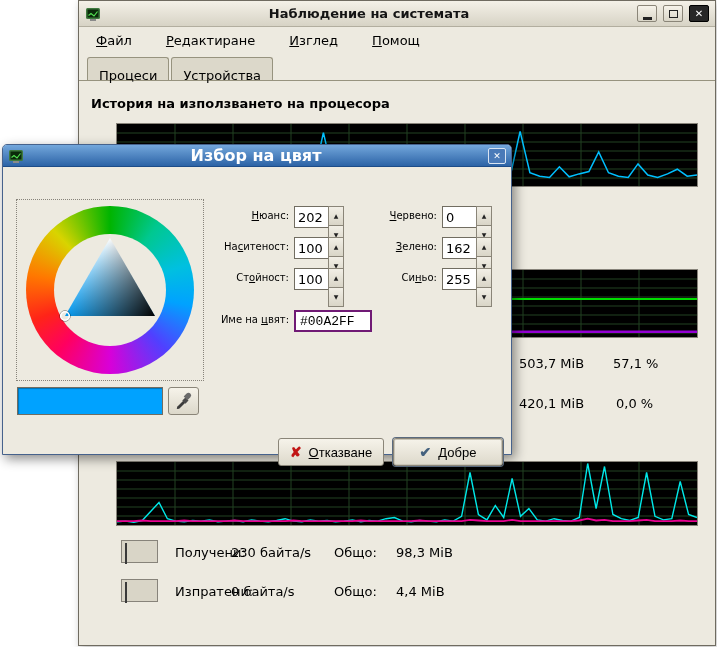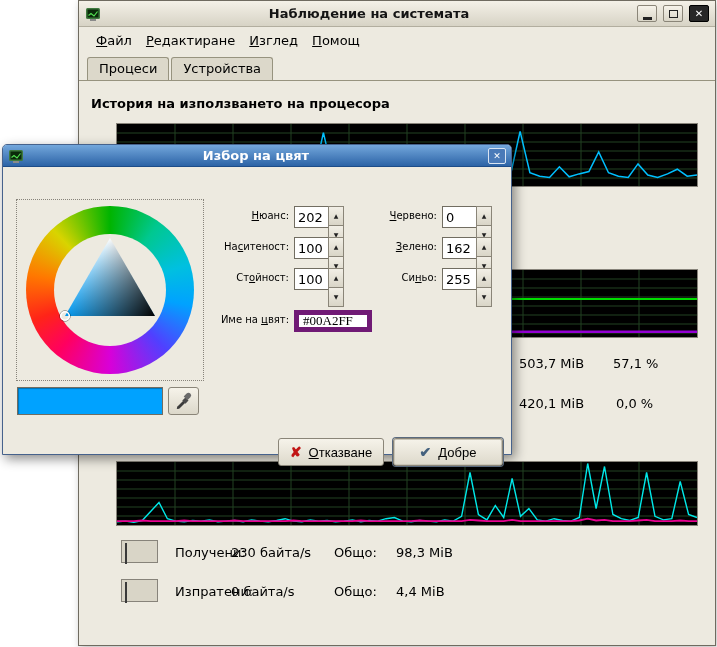--- a/index.html
+++ b/index.html
@@ -13,26 +13,26 @@
   .mw-titlebar{height:26px;background:linear-gradient(#f4f1e8,#d7d3c5);display:flex;align-items:center;
     padding:0 6px;gap:6px;border-bottom:1px solid #b2ae9f}
   .mw-title{flex:1;text-align:center;font-weight:bold;font-size:13px;color:#141414;white-space:nowrap;overflow:hidden}
   .win-btn{width:20px;height:17px;display:flex;align-items:center;justify-content:center;font-size:10px;
     border:1px solid #8a8578;background:linear-gradient(#f6f3ea,#d9d5c7);border-radius:2px;cursor:default}
   .win-btn.close{background:#272727;color:#fff;border-color:#000;font-size:10px}
   .min-glyph{width:9px;height:3px;background:#222;margin-top:9px}
   .max-glyph{width:9px;height:8px;border:1px solid #222}
   .app-icon{width:16px;height:16px;display:inline-flex}
 
-  .menubar{display:flex;gap:0;padding:0 10px;height:26px;font-size:13px;align-items:center}
+  .menubar{display:flex;gap:20px;padding:0 10px;height:26px;font-size:13px;align-items:center}
   .menu-item{padding:3px 7px;cursor:default}
   u{text-decoration:underline}
 
   .tabstrip{display:flex;padding:5px 8px 0;gap:2px;height:28px;align-items:flex-end;border-bottom:1px solid #97937f;position:relative}
-  .tab{padding:3px 11px 4px;font-size:13px;background:#dcd8ca;border:1px solid #97937f;border-bottom:none;
+  .tab{padding:10px 11px 4px;font-size:13px;background:#dcd8ca;border:1px solid #97937f;border-bottom:none;
     border-radius:3px 3px 0 0;height:23px;white-space:nowrap}
   .tab.active{background:#edeae0;height:27px;margin-bottom:-1px;padding-top:6px;font-weight:normal}
 
   .cpu-heading{position:absolute;left:12px;top:95px;font-size:13px;font-weight:bold}
 
   .chart{position:absolute;left:37px;width:582px;background:#000;border:1px solid #87837a}
   .chart svg{display:block}
   .cpu-chart{top:122px;height:64px}
   .memory-chart{top:268px;height:69px}
   .network-chart{top:460px;height:65px}
@@ -46,43 +46,43 @@
   .lgr1{top:539px}.lgr2{top:578px}
   .l-lab{position:absolute;font-size:13px;white-space:nowrap}
   .lt1{top:544px}.lt2{top:583px}
   .lx-name{left:96px}.lx-rate{left:152px}.lx-tot{left:255px}.lx-totv{left:317px}
 
   
   .dialog{position:absolute;left:2px;top:144px;width:510px;height:311px;background:#edeae0;
     border:1px solid #46628c;border-radius:5px 5px 0 0;box-shadow:3px 4px 12px rgba(0,0,0,.45)}
   .dlg-titlebar{height:22px;background:linear-gradient(#73a7dc,#2c63a6);border-radius:4px 4px 0 0;
     display:flex;align-items:center;padding:0 5px;gap:5px;border-bottom:1px solid #1d4c88}
-  .dlg-title{flex:1;text-align:center;color:#fff;font-weight:bold;font-size:13px}
+  .dlg-title{flex:1;text-align:center;color:#fff;font-weight:bold;font-size:16px}
   .dlg-close{width:18px;height:16px;background:#4a7ab8;border:1px solid #d9e4f2;color:#fff;font-size:9px;
     display:flex;align-items:center;justify-content:center;border-radius:2px}
   .dlg-body{position:relative;width:100%;height:289px}
 
   .wheel-box{position:absolute;left:13px;top:32px;width:188px;height:182px;border:1px dotted #87837a;
     display:flex;align-items:center;justify-content:center}
   .hue-ring{position:relative;width:168px;height:168px;border-radius:50%;
     background:conic-gradient(from 0deg,#00b400,#00c890 10%,#00c0e0 20%,#00a2ff 28%,#5040ff 38%,#d800d8 50%,#ff0060 61%,#ff2418 69%,#ff7800 78%,#d8d400 88%,#00b400)}
   .hue-hole{position:absolute;left:28px;top:28px;width:112px;height:112px;border-radius:50%;background:#edeae0}
   .sv-triangle{position:absolute;left:0;top:0}
 
   .lbl{position:absolute;width:110px;text-align:right;font-size:10px;white-space:nowrap}
   .lR{width:104px}
   .spin{position:absolute;width:50px;height:39px;display:flex}
   .spin input{width:34px;height:22px;border:1px solid #716d61;border-right:none;background:#fff;
     font-family:"DejaVu Sans","Liberation Sans",sans-serif;font-size:13px;padding:0 3px}
   .spin-btns{width:16px;display:flex;flex-direction:column}
   .spin-btn{flex:1;font-size:6px;line-height:6px;display:flex;align-items:center;justify-content:center;
     border:1px solid #8a8578;background:linear-gradient(#f2efe6,#d9d5c7);color:#222}
   .spin-btn + .spin-btn{border-top:none}
-  .name-input{position:absolute;left:291px;top:143px;width:78px;height:22px;border:5px solid #701a75;background:#fff;
-    font-family:Liberation Serif, serif;font-size:13px;padding:6px 4px}
+  .name-input{position:absolute;left:291px;top:143px;width:78px;height:22px;border:2px solid #701a75;background:#fff;
+    font-family:Liberation Mono, monospace;font-size:13px;padding:6px 4px}
 
   .preview{position:absolute;left:14px;top:220px;width:146px;height:28px;border:1px solid #716d61;
     box-shadow:inset 1px 1px 1px rgba(0,0,0,.3)}
   .picker-btn{position:absolute;left:165px;top:220px;width:31px;height:28px;display:flex;align-items:center;justify-content:center;
     border:1px solid #8a8578;border-radius:3px;background:linear-gradient(#f6f3ea,#dcd8ca)}
 
   .dlg-btn{position:absolute;top:271px;height:28px;display:flex;align-items:center;justify-content:center;gap:7px;
     font-size:13px;background:linear-gradient(#f6f3ea,#ddd9cb);border:1px solid #8a8578;border-radius:3px;white-space:nowrap}
   .btn-cancel{left:275px;width:106px}
   .btn-ok{left:390px;width:110px;box-shadow:0 0 0 1px #5a6a7e,inset 0 0 0 1px #c9c5b7}

